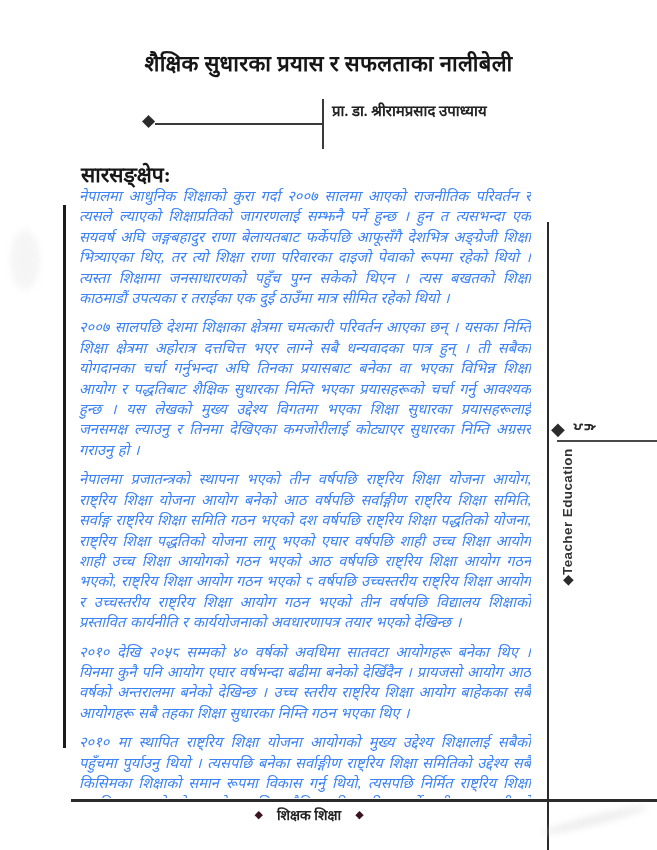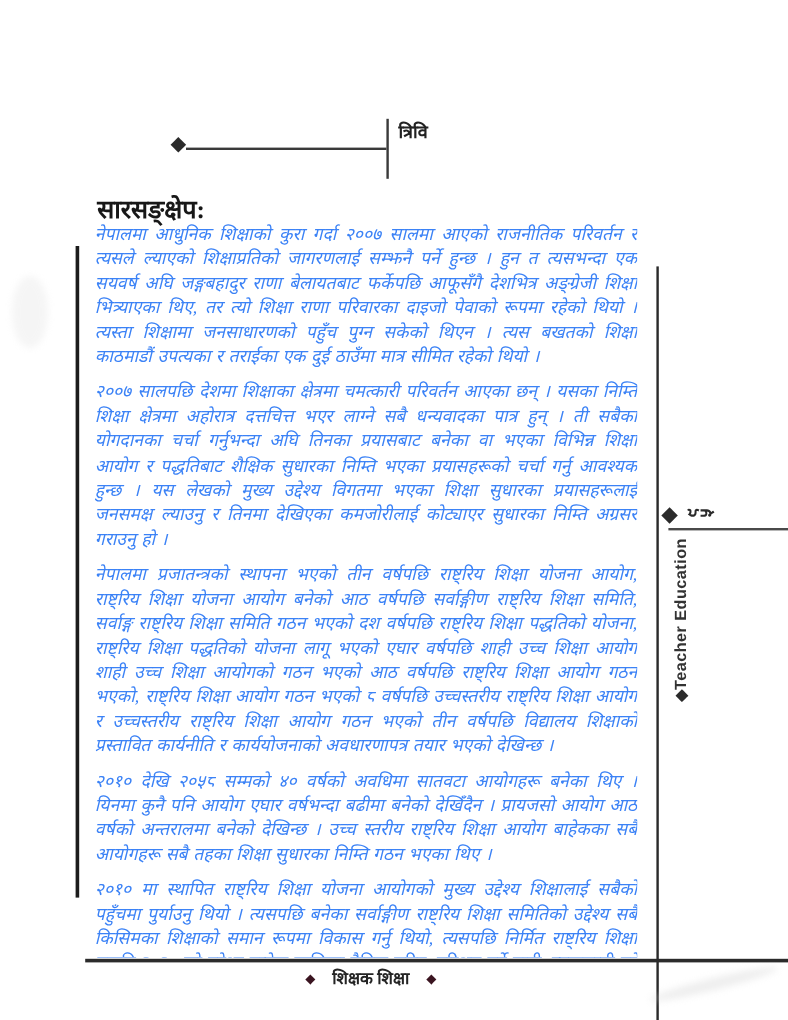--- a/index.html
+++ b/index.html
@@ -115,26 +115,27 @@
     pointer-events:none;
   }
   .smudge-1{left:540px;top:815px;width:110px;height:10px;transform:rotate(-14deg);}
   .smudge-2{left:10px;top:230px;width:30px;height:60px;opacity:.2;}
 </style>
 </head>
 <body>
 
 <div class="page">
 
+  <div class="title">शैक्षिक सुधारका प्रयास र सफलताका नालीबेली</div>
 
   <div class="author-diamond">◆</div>
   <div class="author-hrule"></div>
   <div class="author-vrule"></div>
   <div class="author-text">
-    <div>त्रिवि</div>
+    <div>प्रा. डा. श्रीरामप्रसाद उपाध्याय</div>
   </div>
 
   <div class="abstract-heading">सारसङ्क्षेप:</div>
 
   <div class="left-rule"></div>
   <div class="right-rule"></div>
 
   <div class="body-text">
     <p>नेपालमा आधुनिक शिक्षाको कुरा गर्दा २००७ सालमा आएको राजनीतिक परिवर्तन र त्यसले ल्याएको शिक्षाप्रतिको जागरणलाई सम्झनै पर्ने हुन्छ । हुन त त्यसभन्दा एक सयवर्ष अघि जङ्गबहादुर राणा बेलायतबाट फर्केपछि आफूसँगै देशभित्र अङ्ग्रेजी शिक्षा भित्र्याएका थिए, तर त्यो शिक्षा राणा परिवारका दाइजो पेवाको रूपमा रहेको थियो । त्यस्ता शिक्षामा जनसाधारणको पहुँच पुग्न सकेको थिएन । त्यस बखतको शिक्षा काठमाडौं उपत्यका र तराईका एक दुई ठाउँमा मात्र सीमित रहेको थियो ।</p>
     <p>२००७ सालपछि देशमा शिक्षाका क्षेत्रमा चमत्कारी परिवर्तन आएका छन् । यसका निम्ति शिक्षा क्षेत्रमा अहोरात्र दत्तचित्त भएर लाग्ने सबै धन्यवादका पात्र हुन् । ती सबैका योगदानका चर्चा गर्नुभन्दा अघि तिनका प्रयासबाट बनेका वा भएका विभिन्न शिक्षा आयोग र पद्धतिबाट शैक्षिक सुधारका निम्ति भएका प्रयासहरूको चर्चा गर्नु आवश्यक हुन्छ । यस लेखको मुख्य उद्देश्य विगतमा भएका शिक्षा सुधारका प्रयासहरूलाई जनसमक्ष ल्याउनु र तिनमा देखिएका कमजोरीलाई कोट्याएर सुधारका निम्ति अग्रसर गराउनु हो ।</p>

